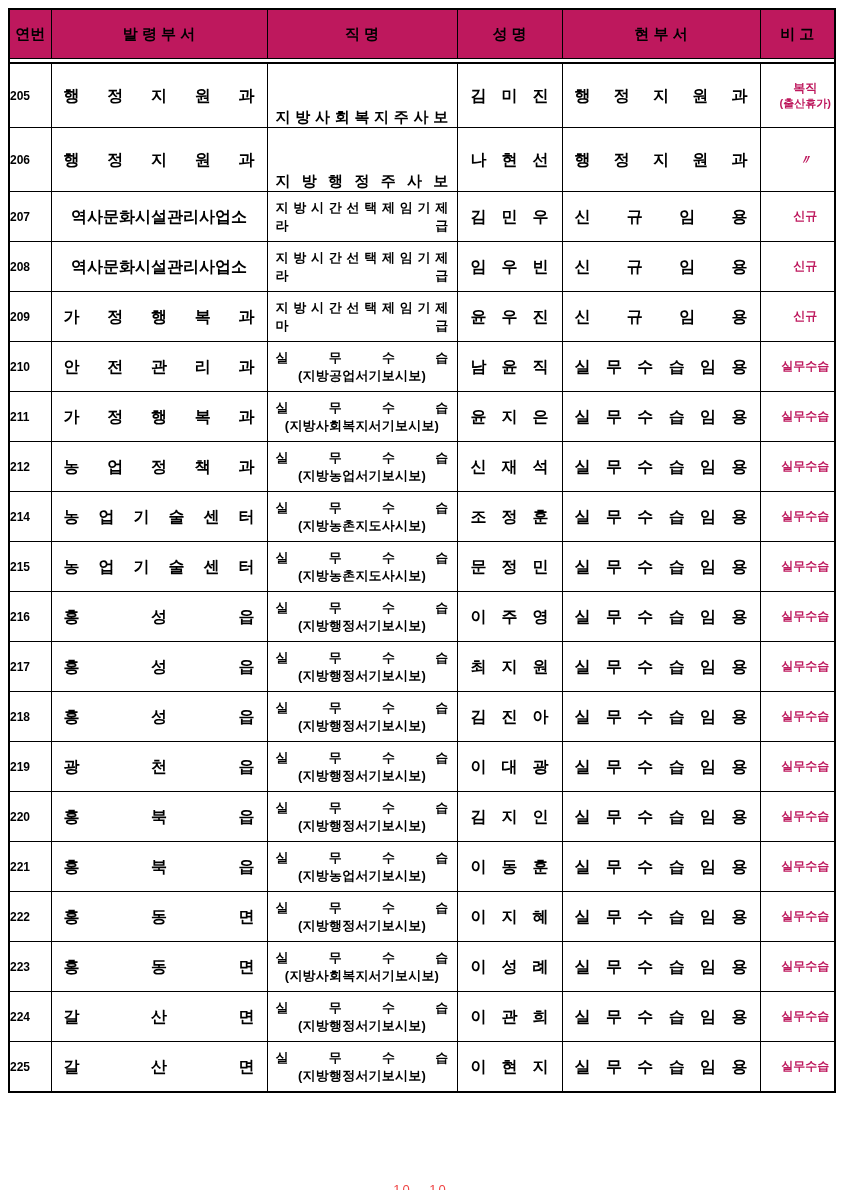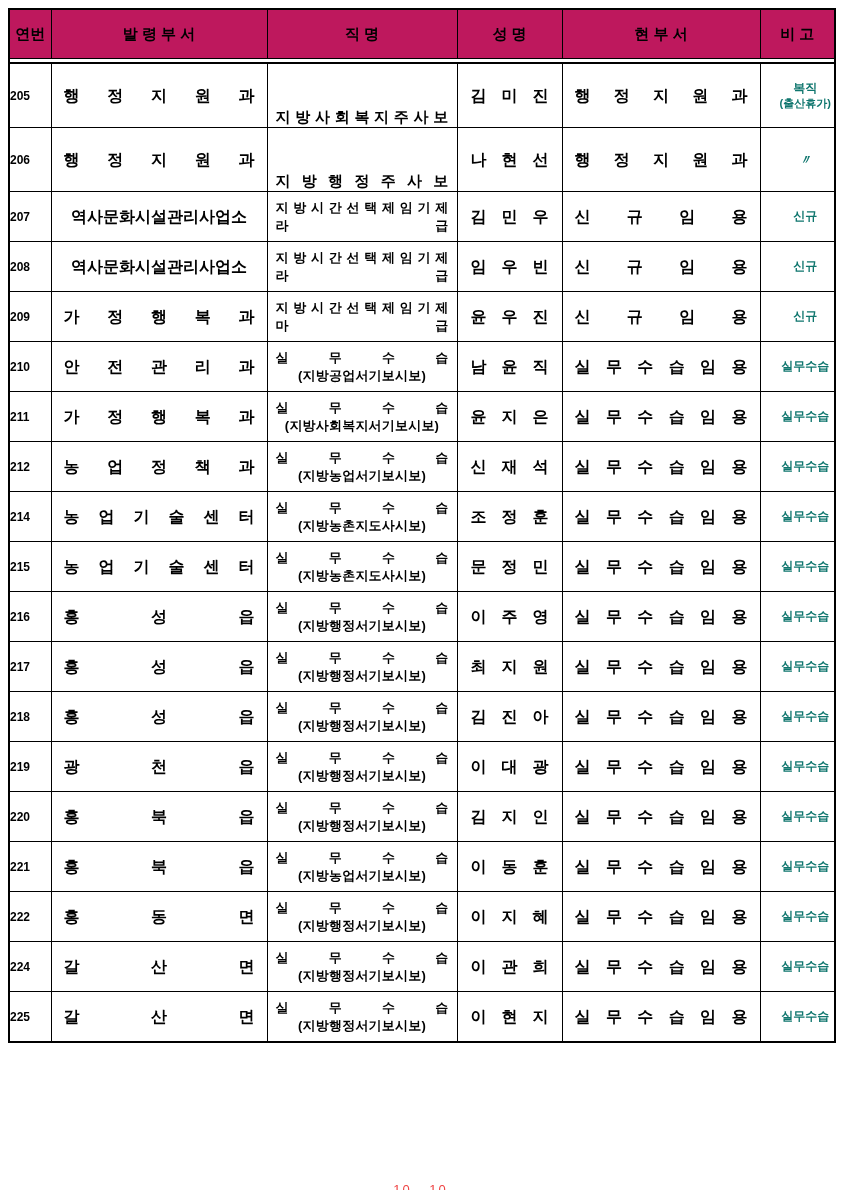--- a/index.html
+++ b/index.html
@@ -28,21 +28,21 @@
     background:#fff;border-left:none;border-right:none;
   }
   .jdist{text-align:justify;text-align-last:justify;}
   .jcenter{text-align:center;text-align-last:center;}
   .cell-seq{font-size:12px;margin-top:24px;}
   .cell-dept div,.cell-cur div{font-size:16px;padding:0 12px;line-height:20px;}
   .cell-name div{font-size:16px;padding:0 13px;line-height:20px;}
   .cell-pos div{font-size:13px;padding:0 8px;line-height:18px;letter-spacing:.2px;}
   .cell-pos div.single{font-size:15px;line-height:20px;margin-top:43px;}
   .cell-note{text-align:center;}
-  .cell-note div{font-size:12px;line-height:15px;color:#0f766e;padding-left:16px;}
+  .cell-note div{font-size:12px;line-height:15px;color:#be185d;padding-left:16px;}
   .cell-note div.note2{font-size:11px;}
   .cell-note div.ditto{font-style:italic;font-family:"Liberation Serif",serif;font-size:13px;}
   .page-footer{
     position:absolute;left:0;right:0;top:1158px;text-align:center;
     font-size:13px;color:#ef4444;letter-spacing:2px;font-weight:normal;margin-top:24px;
   }
 </style>
 </head>
 <body>
 
@@ -385,20 +385,39 @@
           <div class="jdist">이 지 혜</div>
         </td>
         <td class="cell-cur">
           <div class="jdist">실 무 수 습 임 용</div>
         </td>
         <td class="cell-note">
           <div class="note1">실무수습</div>
         </td>
       </tr>
       <tr>
+        <td class="cell-seq">223</td>
+        <td class="cell-dept">
+          <div class="jdist">홍 동 면</div>
+        </td>
+        <td class="cell-pos">
+          <div class="jdist">실 무 수 습</div>
+          <div class="jcenter">(지방사회복지서기보시보)</div>
+        </td>
+        <td class="cell-name">
+          <div class="jdist">이 성 례</div>
+        </td>
+        <td class="cell-cur">
+          <div class="jdist">실 무 수 습 임 용</div>
+        </td>
+        <td class="cell-note">
+          <div class="note1">실무수습</div>
+        </td>
+      </tr>
+      <tr>
         <td class="cell-seq">224</td>
         <td class="cell-dept">
           <div class="jdist">갈 산 면</div>
         </td>
         <td class="cell-pos">
           <div class="jdist">실 무 수 습</div>
           <div class="jcenter">(지방행정서기보시보)</div>
         </td>
         <td class="cell-name">
           <div class="jdist">이 관 희</div>

